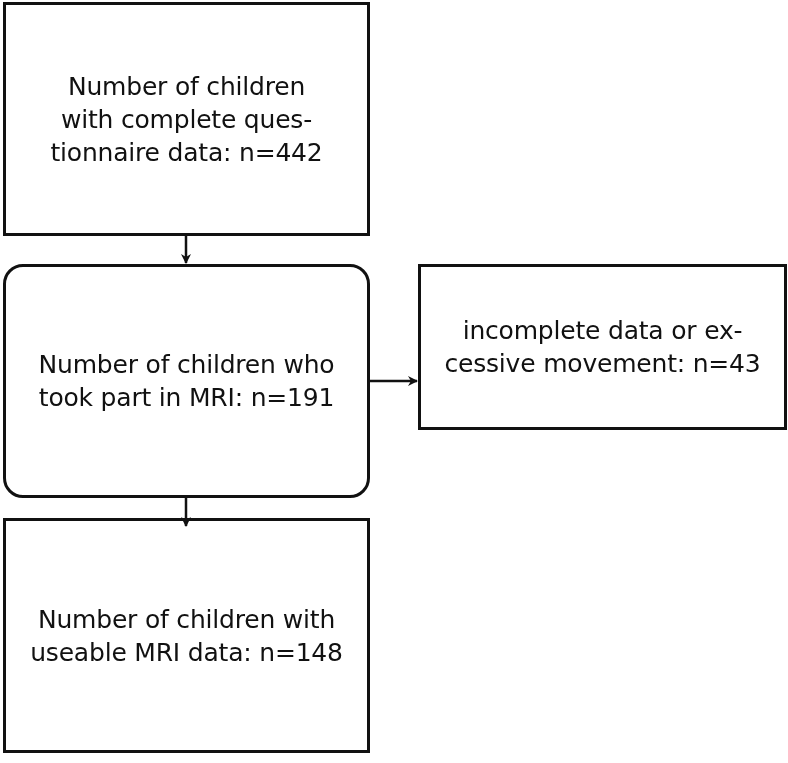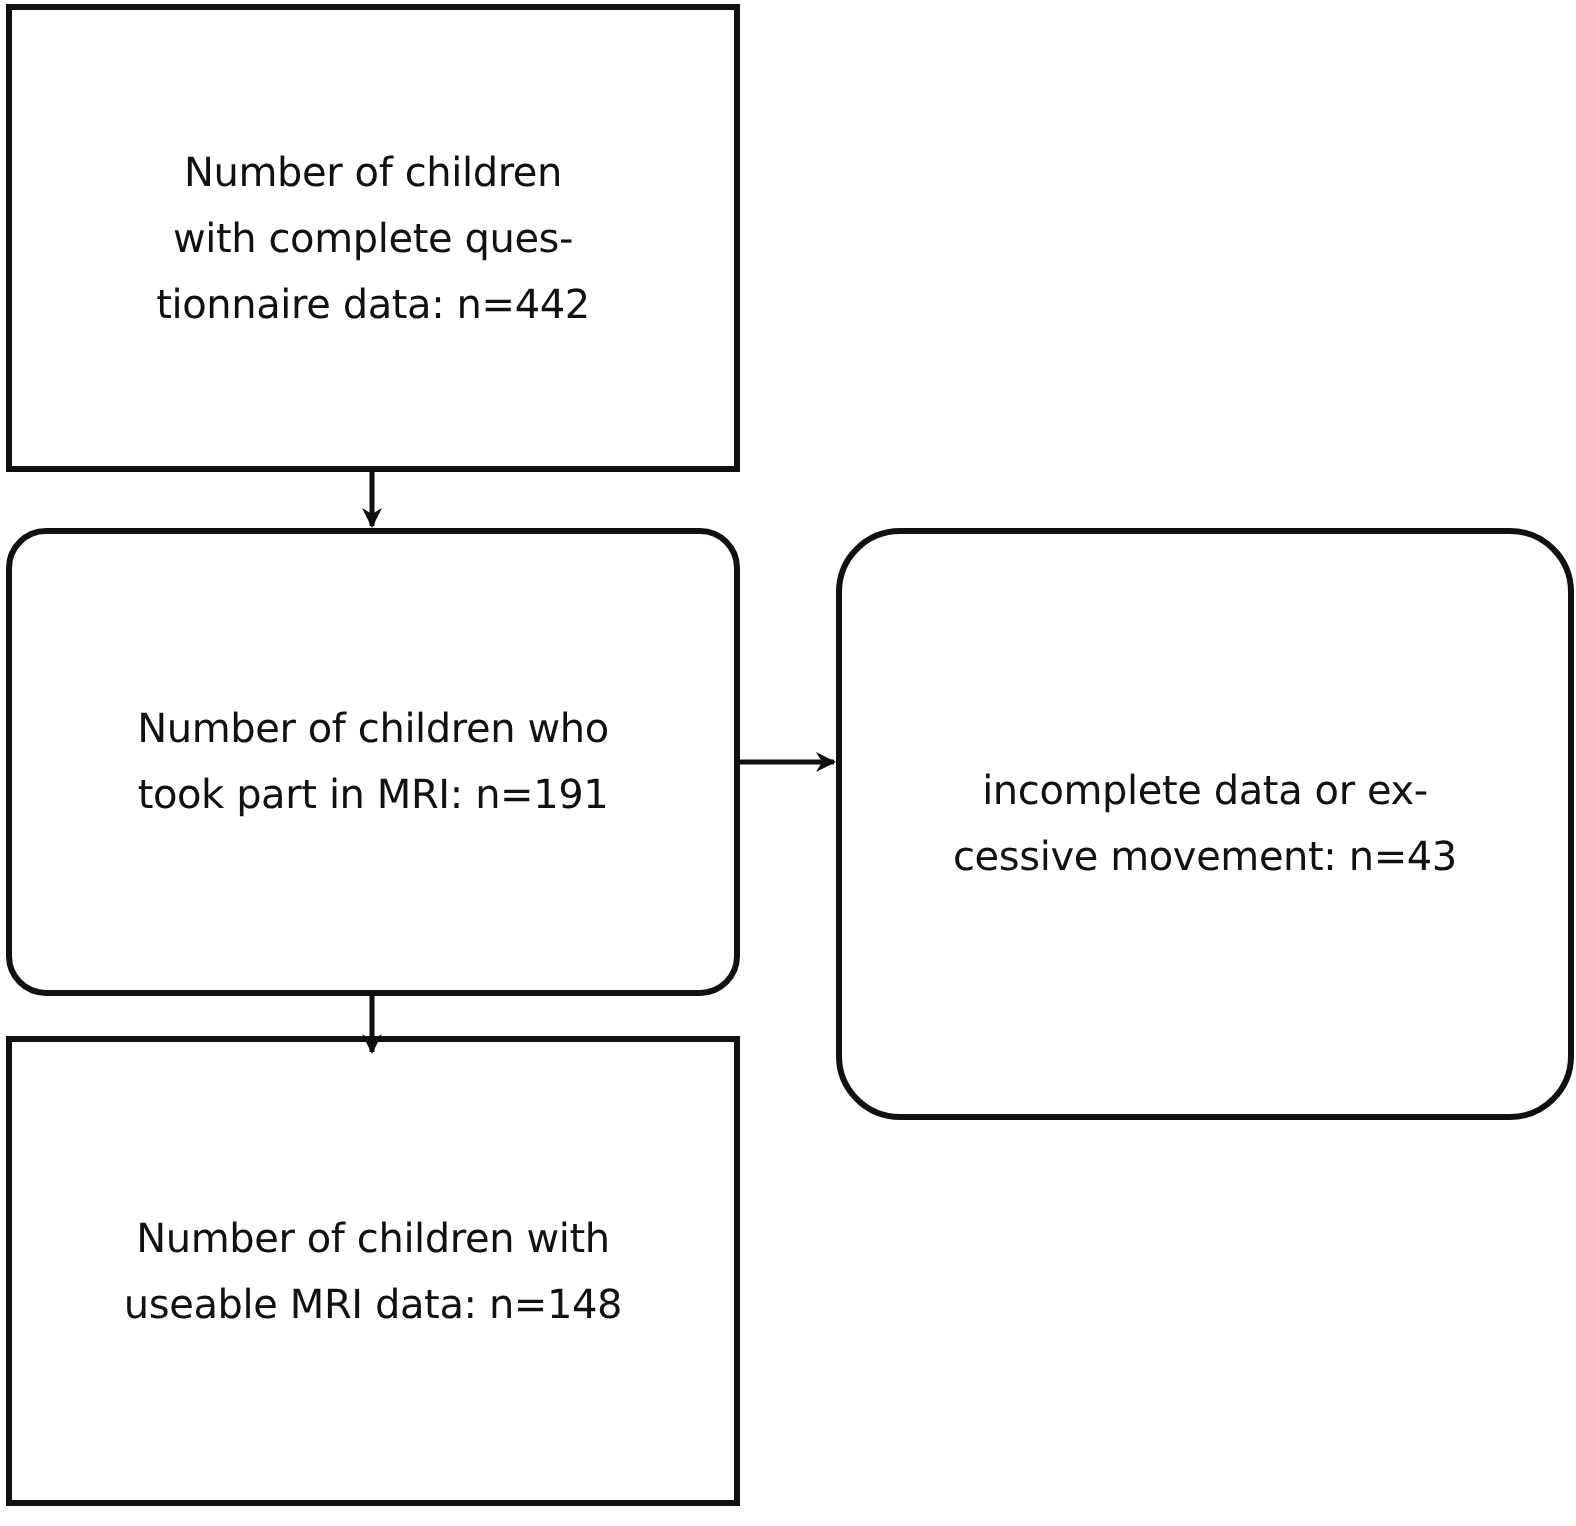--- a/index.html
+++ b/index.html
@@ -1,24 +1,24 @@
 <!DOCTYPE html>
 <html><head>
 <meta charset="utf-8">
 <style>
   html, body { margin: 0; padding: 0; background: #ffffff; }
   body { width: 788px; height: 763px; position: relative; overflow: hidden;
          font-family: "DejaVu Sans", sans-serif; color: #111; }
   .box { position: absolute; border: 3px solid #111; box-sizing: border-box;
          background: #fff; display: flex; align-items: center; justify-content: center;
          text-align: center; }
-  .box .txt { font-size: 20px; line-height: 33px; white-space: pre-line; letter-spacing: -0.2px; }
+  .box .txt { font-size: 25px; line-height: 33px; white-space: pre-line; letter-spacing: -0.2px; }
   #box1 { left: 3px; top: 2px; width: 367px; height: 234px; }
   #box2 { left: 3px; top: 264px; width: 367px; height: 234px; border-radius: 20px; }
-  #box3 { left: 418px; top: 264px; width: 369px; height: 296px; border-radius: 32px; }
+  #box3 { left: 418px; top: 264px; width: 369px; height: 166px; }
   #box4 { left: 3px; top: 518px; width: 367px; height: 235px; }
   svg.arrows { position: absolute; left: 0; top: 0; width: 788px; height: 763px; pointer-events: none; }
 </style>
 </head>
 <body>
 
 <div class="box" id="box1">
   <span class="txt">Number of children
 with complete ques-
 tionnaire data:  n=442</span>

